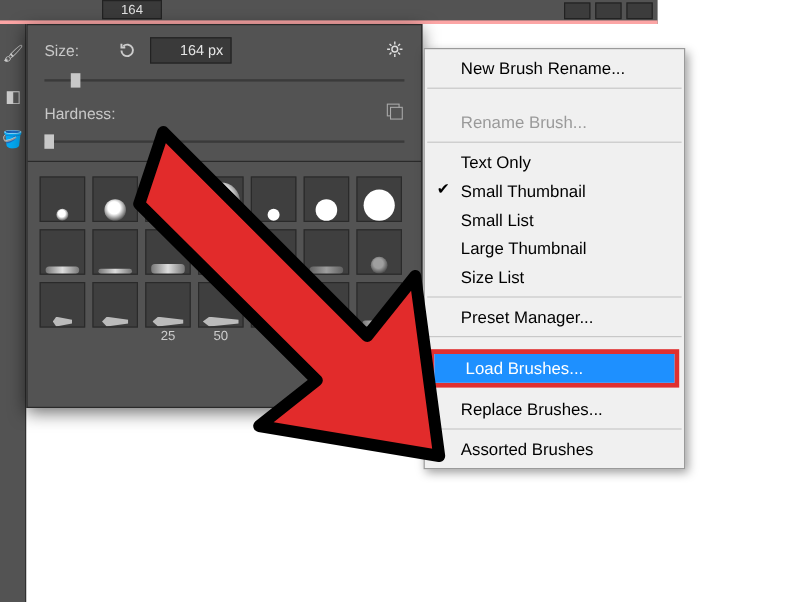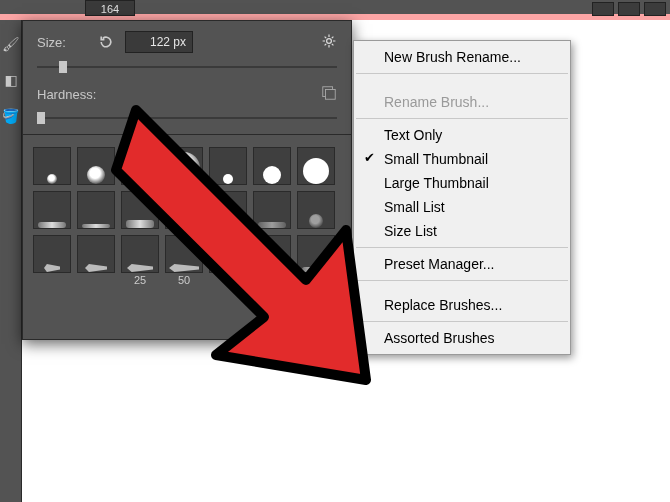--- a/index.html
+++ b/index.html
@@ -1,19 +1,19 @@
 <!DOCTYPE html>
 <html><head>
 <meta charset="utf-8">
 <style>
 * { margin: 0; padding: 0; box-sizing: border-box; font-family: Tahoma, Arial, sans-serif; }
 body { width: 670px; height: 502px; background: #fff; position: relative; overflow: hidden; }
 
 
-.toolbar-top { position: absolute; left: 0; top: 0; width: 670px; height: 20px; background: #535353; border-bottom: 6px solid #fca5a5; }
+.toolbar-top { position: absolute; left: 0; top: 0; width: 548px; height: 20px; background: #535353; border-bottom: 3px solid #fca5a5; }
 .toolbar-top .pxbox { position: absolute; left: 85px; top: 0; width: 50px; height: 16px; background: #3a3a3a; color: #e0e0e0; font-size: 11px; text-align: center; line-height: 16px; border: 1px solid #222; }
 .toolbar-top .win-btns { position: absolute; right: 4px; top: 2px; display: flex; gap: 4px; }
 .toolbar-top .win-btn { width: 22px; height: 14px; background: #3c3c3c; border: 1px solid #222; }
 
 
 .tool-strip { position: absolute; left: 0; top: 20px; width: 22px; height: 482px; background: #535353; border-right: 1px solid #2a2a2a; }
 .tool-strip .tool { width: 20px; height: 24px; margin: 12px 1px; display: flex; align-items: center; justify-content: center; color: #ccc; font-size: 14px; }
 
 
 .brush-panel { position: absolute; left: 22px; top: 20px; width: 330px; height: 320px; background: #535353; border: 1px solid #2a2a2a; box-shadow: 0 4px 14px rgba(0,0,0,0.6); }
@@ -77,21 +77,21 @@
 <div class="canvas"></div>
 
 <div class="brush-panel">
   <div class="panel-row">
     <span class="panel-label">Size:</span>
     <span class="reset-ico">
       <svg viewBox="0 0 20 20" width="16" height="16">
           <path fill="none" stroke="#ccc" stroke-width="2" d="M4 10a6 6 0 1 0 2-4.5M4 3v4h4"></path>
         </svg>
     </span>
-    <div class="size-field">122 px</div>
+    <div class="size-field">164 px</div>
     <span class="gear-ico">
       <svg viewBox="0 0 20 20" width="16" height="16">
           <circle cx="10" cy="10" r="3" fill="none" stroke="#ddd" stroke-width="1.5"></circle>
           <path stroke="#ddd" stroke-width="1.5" d="M10 2v3M10 15v3M2 10h3M15 10h3M4.5 4.5l2 2M13.5 13.5l2 2M15.5 4.5l-2 2M6.5 13.5l-2 2"></path>
         </svg>
     </span>
   </div>
   <div class="slider">
     <div class="slider-track"></div>
     <div class="slider-thumb" style="left:22px"></div>
@@ -184,27 +184,30 @@
   </div>
 </div>
 
 <div class="ctx">
   <div class="ctx-item">New Brush Rename...</div>
   <div class="grp-sep"></div>
   <div class="ctx-item disabled">Rename Brush...</div>
   <div class="grp-sep"></div>
   <div class="ctx-item">Text Only</div>
   <div class="ctx-item"><span class="chk">✔</span><span>Small Thumbnail</span></div>
+  <div class="ctx-item">Small List</div>
   <div class="ctx-item">Large Thumbnail</div>
-  <div class="ctx-item">Small List</div>
   <div class="ctx-item">Size List</div>
   <div class="grp-sep"></div>
   <div class="ctx-item">Preset Manager...</div>
   <div class="grp-sep"></div>
   <div class="ctx-item" style="visibility:hidden;height:4px;padding:0">Reset Brushes...</div>
+  <div class="highlight-box">
+    <div class="ctx-item selected">Load Brushes...</div>
+  </div>
   <div class="ctx-item" style="visibility:hidden;height:4px;padding:0">Save Brushes...</div>
   <div class="ctx-item">Replace Brushes...</div>
   <div class="grp-sep"></div>
   <div class="ctx-item">Assorted Brushes</div>
 </div>
 
 <div class="arrow-wrap">
   <svg viewBox="0 0 320 320">
     <defs></defs>
     <path d="M40 30 L210 200 L250 150 L270 300 L120 275 L168 237 L20 90 Z" fill="#e22b2b" stroke="#000" stroke-width="10" stroke-linejoin="round"></path>

